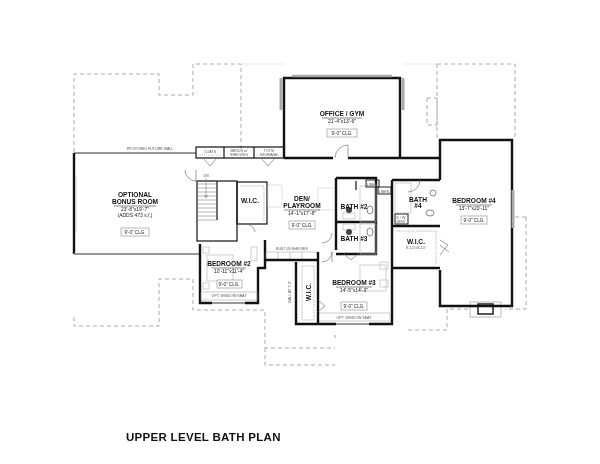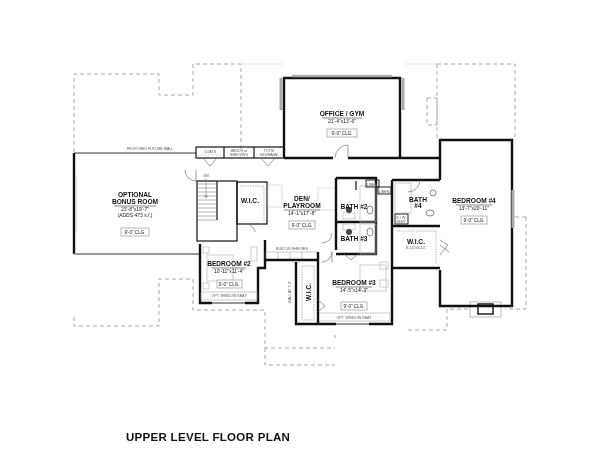--- a/index.html
+++ b/index.html
@@ -253,13 +253,13 @@
   <g>
     <text x="354" y="285" class="room-name">BEDROOM #3</text>
     <line x1="336" y1="287" x2="372" y2="287" stroke="#111" stroke-width="0.5"></line>
     <text x="354" y="292" class="room-dim">14'-5"x14'-3"</text>
     <rect x="341" y="302" width="26" height="8" class="clg-box"></rect>
     <text x="354" y="308" class="clg-text">9'-0" CLG.</text>
     <text x="354" y="319" class="small-label">OPT. WINDOW SEAT</text>
   </g>
 </svg>
 
-<div class="plan-title">UPPER LEVEL FLOOR PLAN</div>
+<div class="plan-title">UPPER LEVEL BATH PLAN</div>
 
 </body></html>

